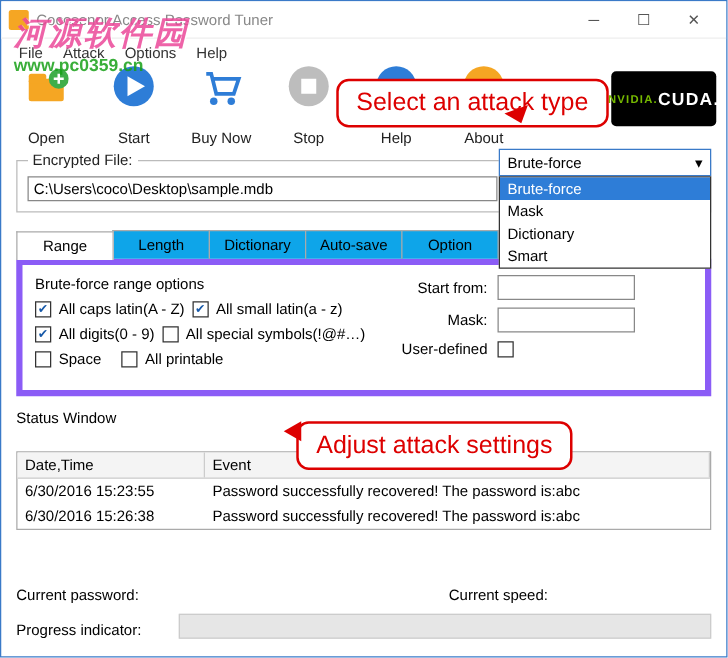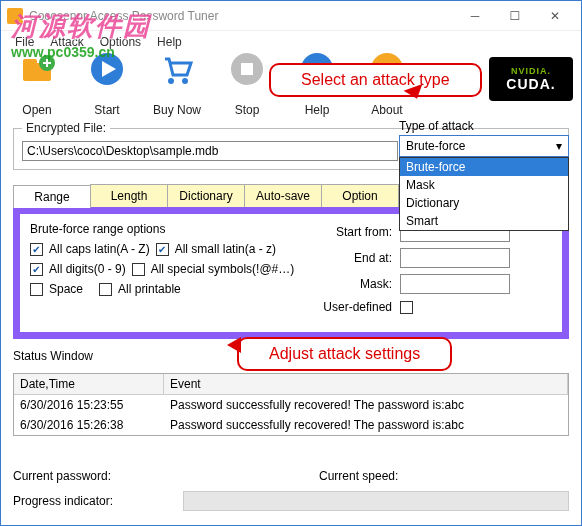--- a/index.html
+++ b/index.html
@@ -11,63 +11,63 @@
 .winbtn { width: 40px; height: 30px; display: flex; align-items: center; justify-content: center; color: #555; }
 .menubar { height: 22px; padding: 0 8px; display: flex; align-items: center; gap: 4px; color: #333; }
 .menubar span { padding: 2px 6px; }
 .watermark { position: absolute; top: 8px; left: 10px; z-index: 5; pointer-events: none; opacity: .85; }
 .watermark .cn { font-size: 26px; font-weight: bold; color: #ec4899; font-style: italic; letter-spacing: 2px; text-shadow: 1px 1px 0 #fff; }
 .watermark .url { font-size: 14px; color: #17a017; font-weight: bold; }
 .toolbar { height: 62px; display: flex; align-items: center; padding: 2px 10px 2px 10px; gap: 18px; }
 .tbtn { display: flex; flex-direction: column; align-items: center; width: 52px; color: #222; }
 .tbtn .ic { width: 36px; height: 36px; display: flex; align-items: center; justify-content: center; }
 .tbtn .lbl { font-size: 12px; margin-top: 16px; }
-.callout { position: absolute; border: 2px solid #d00; border-radius: 10px; padding: 6px 30px; color: #d00; font-size: 16px; background: #fff; }
+.callout { position: absolute; border: 2px solid #d00; border-radius: 10px; padding: 6px 14px; color: #d00; font-size: 20px; background: #fff; }
 .callout.c1 { top: 62px; left: 268px; }
 .callout.c2 { top: 336px; left: 236px; }
 .tail { position: absolute; width: 0; height: 0; }
 .tail.t1 { top: 86px; left: 404px; border-left: 10px solid transparent; border-right: 10px solid transparent; border-top: 12px solid #d00; transform: rotate(-20deg); }
 .tail.t2 { top: 336px; left: 226px; border-top: 8px solid transparent; border-bottom: 8px solid transparent; border-right: 14px solid #d00; }
-.cuda { position: absolute; top: 56px; right: 8px; width: 84px; height: 44px; background: #000; border-radius: 4px; color: #fff; display: flex; flex-direction: column; align-items: center; justify-content: center; font-weight: bold; }
+.cuda { position: absolute; top: 56px; right: 8px; width: 84px; height: 44px; background: #000; border-radius: 4px; color: #fff; display: flex; align-items: center; justify-content: center; font-weight: bold; }
 .cuda .nv { color: #76b900; font-size: 9px; letter-spacing: 1px; }
 .cuda .cu { font-size: 14px; letter-spacing: 1px; }
 .section { padding: 4px 12px; }
 fieldset { border: 1px solid #bbb; padding: 6px 8px 8px 8px; margin-top: 2px; }
 legend { font-size: 12px; padding: 0 4px; color: #222; }
 input[type=text] { border: 1px solid #888; height: 20px; padding: 0 4px; font-size: 12px; }
 .filepath { width: 376px; }
 .attackbox { position: absolute; top: 118px; right: 12px; width: 170px; }
 .attackbox .lbl { font-size: 12px; margin-bottom: 2px; }
 .combo { border: 1px solid #3a7ac8; height: 22px; display: flex; align-items: center; padding: 0 6px; justify-content: space-between; background: #fff; }
 .dropdown { border: 1px solid #333; background: #fff; }
 .dropdown .opt { padding: 2px 6px; }
 .dropdown .opt.sel { background: #2e7dd7; color: #fff; }
 .tabs { display: flex; margin: 10px 12px 0 12px; }
-.tab { border: 1px solid #aaa; border-bottom: none; padding: 4px 0; width: 78px; text-align: center; background: #fef9c3; margin-right: -1px; }
+.tab { border: 1px solid #aaa; border-bottom: none; padding: 4px 0; width: 78px; text-align: center; background: #0ea5e9; margin-right: -1px; }
 .tab.active { background: #fff; position: relative; top: 1px; }
-.tabbody { border: 7px solid #8b5cf6; margin: 0 12px; padding: 8px 10px 12px 10px; display: flex; }
+.tabbody { border: 5px solid #8b5cf6; margin: 0 12px; padding: 8px 10px 12px 10px; display: flex; }
 .leftcol { width: 280px; }
 .leftcol .grouplbl { margin-bottom: 6px; }
 .chkrow { display: flex; align-items: center; gap: 6px; margin-bottom: 6px; }
 .chk { width: 13px; height: 13px; border: 1px solid #333; display: inline-flex; align-items: center; justify-content: center; font-size: 10px; color: #1658a8; }
 .rightcol { flex: 1; }
 .rightcol .frow { display: flex; align-items: center; margin-bottom: 6px; }
 .rightcol .frow .flab { width: 90px; text-align: right; padding-right: 8px; }
 .rightcol .frow input[type=text] { width: 110px; }
 .statuswrap { margin: 10px 12px 0 12px; }
-.statuswrap .head { font-size: 12px; margin-bottom: 10px; }
+.statuswrap .head { font-size: 12px; margin-bottom: 20px; }
 .grid { border: 1px solid #aaa; }
 .gridhdr { display: flex; background: #f4f4f4; border-bottom: 1px solid #ccc; }
 .gridhdr div { padding: 3px 6px; border-right: 1px solid #ccc; }
 .gridrow { display: flex; justify-content: center; }
 .gridrow div { padding: 3px 6px; }
 .col1 { width: 150px; }
 .col2 { flex: 1; }
 .footer { position: absolute; bottom: 6px; left: 12px; right: 12px; }
-.footer .frow { display: flex; align-items: center; margin-bottom: 8px; gap: 40px; }
+.footer .frow { display: flex; align-items: flex-end; margin-bottom: 8px; }
 .footer .frow .lab { width: 130px; }
 .progress { height: 20px; background: #e6e6e6; border: 1px solid #ccc; }
 svg { display: block; }
 </style>
 </head>
 <body>
 
 <div class="watermark">
   <div class="cn">河源软件园</div>
   <div class="url">www.pc0359.cn</div>
@@ -160,21 +160,20 @@
 <div class="tail t1"></div>
 
 <div class="section">
   <fieldset>
     <legend>Encrypted File:</legend>
     <input type="text" class="filepath" value="C:\Users\coco\Desktop\sample.mdb" style="">
   </fieldset>
 </div>
 
 <div class="attackbox">
-  <div class="lbl">Type of attack</div>
   <div class="combo">
     <span>Brute-force</span>
     <span>▾</span>
   </div>
   <div class="dropdown">
     <div class="opt sel">Brute-force</div>
     <div class="opt">Mask</div>
     <div class="opt">Dictionary</div>
     <div class="opt">Smart</div>
   </div>
@@ -209,24 +208,20 @@
       <span class="chk" style="margin-left:10px"></span>
       <span>All printable</span>
     </div>
   </div>
   <div class="rightcol">
     <div class="frow">
         <div class="flab">Start from:</div>
         <input type="text" style="">
       </div>
     <div class="frow">
-        <div class="flab">End at:</div>
-        <input type="text" style="">
-      </div>
-    <div class="frow">
         <div class="flab">Mask:</div>
         <input type="text" style="">
       </div>
     <div class="frow">
         <div class="flab">User-defined</div>
         <span class="chk"></span>
       </div>
   </div>
 </div>
 

